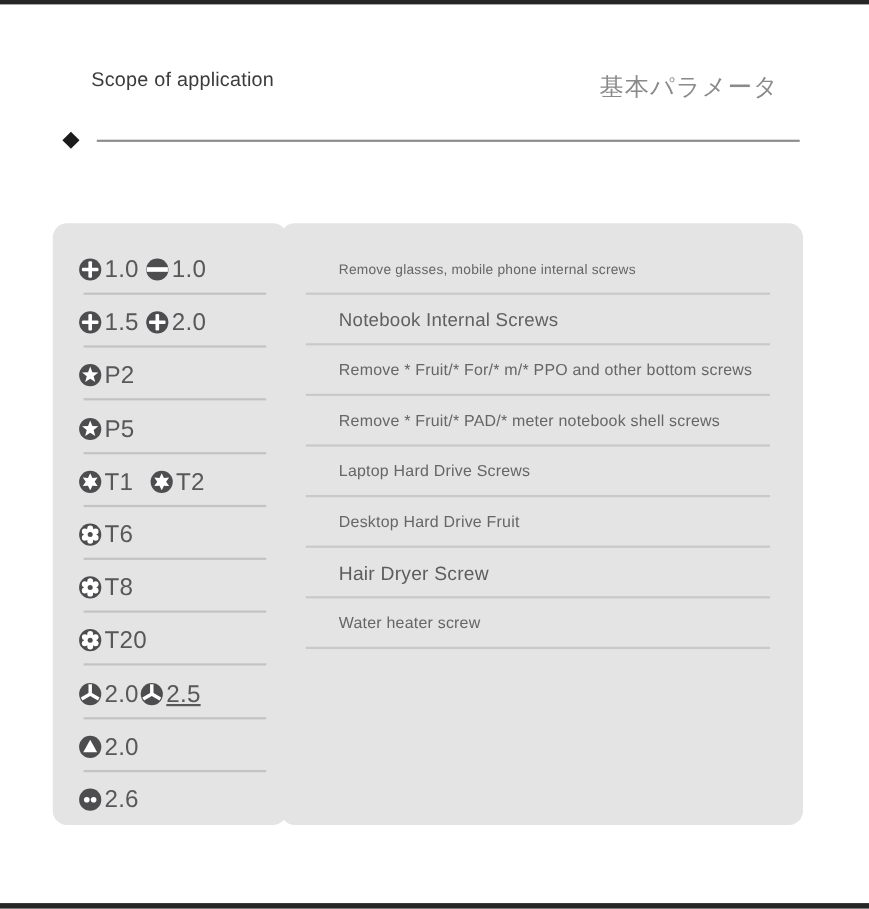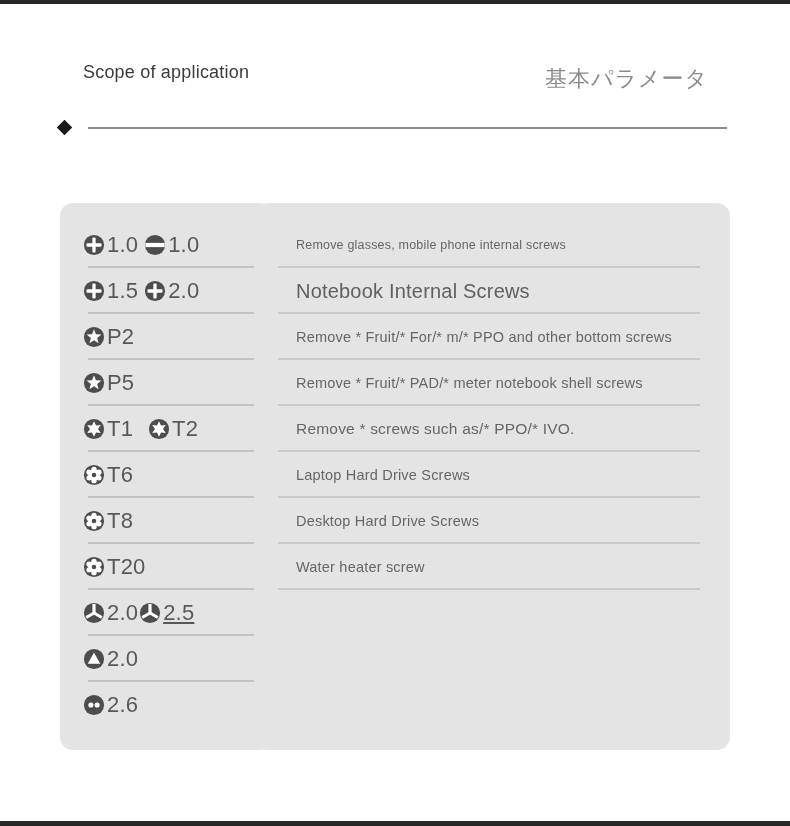--- a/index.html
+++ b/index.html
@@ -35,49 +35,49 @@
     position:absolute; left:88px; right:63px; top:7px;
     height:2px; background:#8d8d8d;
   }
 
   .panel {
     position:absolute; top:203px; height:547px;
     background:#e4e4e4; border-radius:13px;
     display:flex; flex-direction:column;
     padding-top:19px;
   }
-  .bits-panel { left:60px; width:213px; }
+  .bits-panel { left:48px; width:213px;justify-content:space-between; }
   .apps-panel { left:255px; width:475px; }
 
   .lrow, .rrow { position:relative; height:46px; flex:0 0 46px; }
   .lrow-content {
     height:100%; display:flex; align-items:center;
     padding-left:23px;
     color:#58585a; font-size:22px; letter-spacing:0.2px;
   }
   .bit-group { display:inline-flex; align-items:center; }
   .bit-icon { display:inline-flex; width:22px; height:22px; margin-right:2px; }
   .bit-icon svg { width:22px; height:22px; }
   .lsep {
     position:absolute; bottom:0; left:28px; right:19px;
     height:2px; background:#c3c3c3;
   }
 
   .rrow-content {
     height:100%; display:flex; align-items:center;
-    padding-left:41px; color:#666666; letter-spacing:0.2px;
+    padding-left:41px; color:#666666; letter-spacing:0.2px;margin-left:12px;
   }
   .rsep {
     position:absolute; bottom:0; left:23px; right:30px;
     height:2px; background:#c9c9c9;
   }
   .sz-sm  { font-size:12.5px; }
   .sz-md  { font-size:14.5px; }
   .sz-lg  { font-size:15.5px; }
-  .sz-xl  { font-size:20px; color:#606060; }
+  .sz-xl  { font-size:17px; color:#606060; }
   .sz-xxl { font-size:17.5px; color:#5d5d5d; }
 </style>
 </head>
 <body>
 
 <div class="top-bar"></div>
 
 <div class="header-title">Scope of application</div>
 <div class="header-subtitle">基本パラメータ</div>
 
@@ -321,29 +321,29 @@
     </div>
     <div class="rrow">
       <div class="rrow-content sz-md">Remove * Fruit/* For/* m/* PPO and other bottom screws</div>
       <div class="rsep"></div>
     </div>
     <div class="rrow">
       <div class="rrow-content sz-md">Remove * Fruit/* PAD/* meter notebook shell screws</div>
       <div class="rsep"></div>
     </div>
     <div class="rrow">
-      <div class="rrow-content sz-lg">Remove * screws such as/* PPO/* IVO.</div>
-      <div class="rsep"></div>
-    </div>
-    <div class="rrow">
       <div class="rrow-content sz-md">Laptop Hard Drive Screws</div>
       <div class="rsep"></div>
     </div>
     <div class="rrow">
-      <div class="rrow-content sz-md">Desktop Hard Drive Screws</div>
+      <div class="rrow-content sz-md">Desktop Hard Drive Fruit</div>
+      <div class="rsep"></div>
+    </div>
+    <div class="rrow">
+      <div class="rrow-content sz-xxl">Hair Dryer Screw</div>
       <div class="rsep"></div>
     </div>
     <div class="rrow">
       <div class="rrow-content sz-md">Water heater screw</div>
       <div class="rsep"></div>
     </div>
   </div>
 
 <div class="bottom-bar"></div>
 

